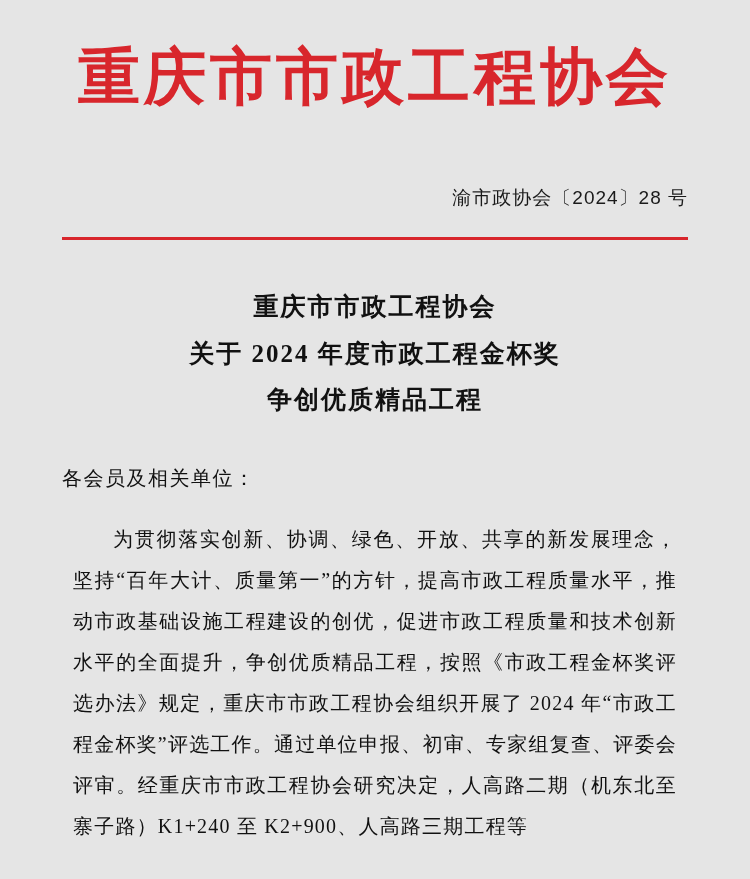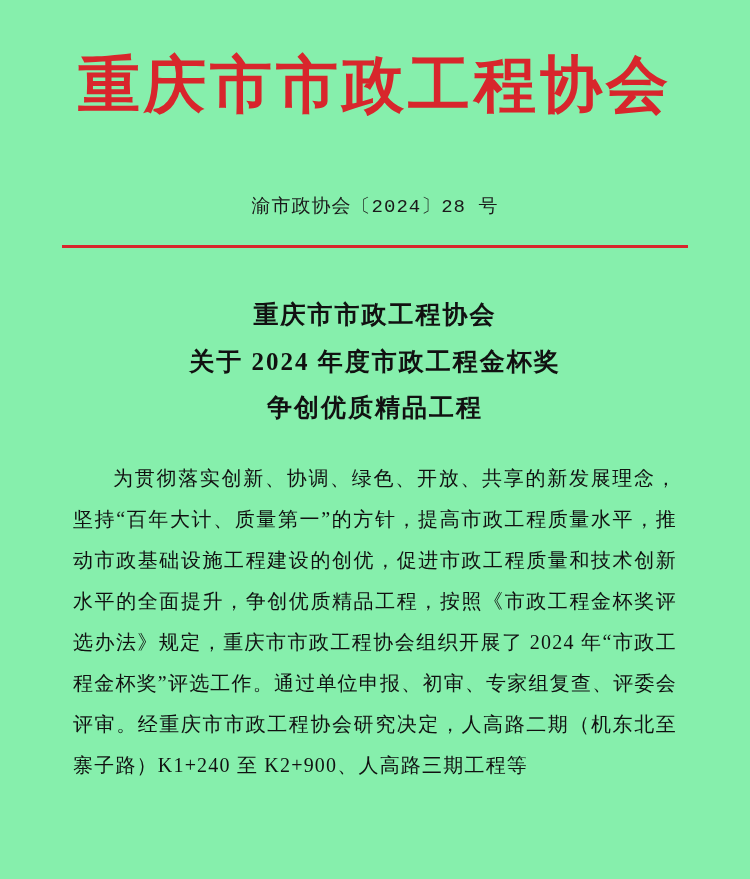--- a/index.html
+++ b/index.html
@@ -10,44 +10,44 @@
     width: 750px;
     height: 879px;
     background: #ffffff;
     font-family: "Liberation Serif", serif;
     overflow: hidden;
   }
   .page {
     position: relative;
     width: 750px;
     height: 879px;
-    background: #86efac;
+    background: #e5e5e5;
     box-sizing: border-box;
-    padding: 8px 62px;
+    padding: 0 62px;
   }
   .org-title {
     margin: 0;
     padding-top: 42px;
     text-align: center;
     color: #d8262c;
     font-family: "Liberation Serif", serif;
     font-weight: bold;
     font-size: 62px;
     letter-spacing: 4px;
     line-height: 1.15;
     white-space: nowrap;
   }
   .doc-number {
     margin: 0;
     padding-top: 72px;
-    text-align: center;
+    text-align: right;
     color: #1a1a1a;
     font-size: 19px;
     letter-spacing: 1px;
-    font-family: Liberation Mono, monospace;
+    font-family: Liberation Sans, sans-serif;
   }
   .red-rule {
     margin: 26px 0 0 0;
     height: 3px;
     background: #d8262c;
     width: 100%;
   }
   .doc-title {
     margin: 0;
     padding-top: 44px;
@@ -92,16 +92,17 @@
   <p class="doc-number">渝市政协会〔2024〕28 号</p>
 
   <div class="red-rule"></div>
 
   <div class="doc-title">
     <span class="line">重庆市市政工程协会</span>
     <span class="line">关于 2024 年度市政工程金杯奖</span>
     <span class="line">争创优质精品工程</span>
   </div>
 
+  <p class="salutation">各会员及相关单位：</p>
 
   <p class="body-text para">为贯彻落实创新、协调、绿色、开放、共享的新发展理念，坚持“百年大计、质量第一”的方针，提高市政工程质量水平，推动市政基础设施工程建设的创优，促进市政工程质量和技术创新水平的全面提升，争创优质精品工程，按照《市政工程金杯奖评选办法》规定，重庆市市政工程协会组织开展了 2024 年“市政工程金杯奖”评选工作。通过单位申报、初审、专家组复查、评委会评审。经重庆市市政工程协会研究决定，人高路二期（机东北至寨子路）K1+240 至 K2+900、人高路三期工程等</p>
 
 </div>
 
 </body></html>

